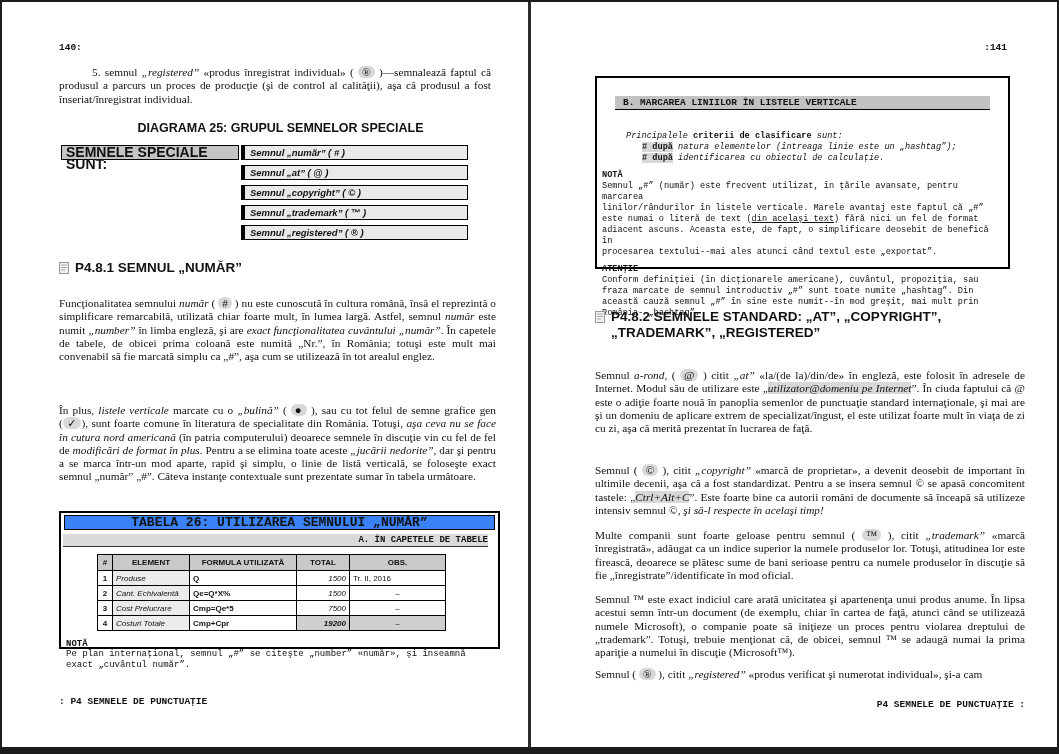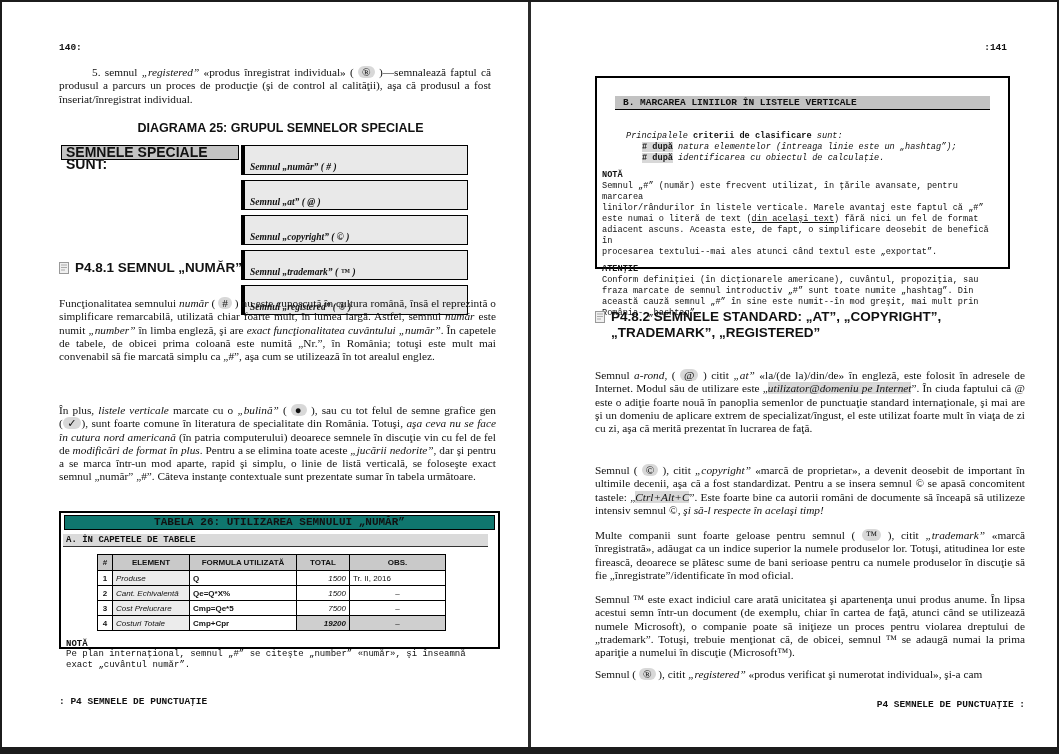--- a/index.html
+++ b/index.html
@@ -19,30 +19,30 @@
   
   .hsec{position:absolute;display:flex;gap:6px;align-items:flex-start;
         font-family:"Liberation Sans",sans-serif;font-weight:bold;font-size:13.5px;line-height:16px;}
   .hsec .doc-ic{margin-top:2px;flex:none;}
   
   .dg-title{position:absolute;font-family:"Liberation Sans",sans-serif;font-weight:bold;font-size:12.5px;text-align:center;}
   .dg-header{position:absolute;background:#c4c4c4;border:1px solid #000;height:13px;line-height:12px;
              font-family:"Liberation Sans",sans-serif;font-weight:bold;font-size:14px;padding-left:4px;}
   .dg-rows{position:absolute;}
   .dg-row{height:12px;line-height:11px;background:#e9e9e9;border:1px solid #000;border-left:4px solid #000;
-          margin-bottom:5px;font-family:Liberation Serif, serif;font-weight:bold;font-style:italic;
-          font-size:9.5px;padding:16px 0 0 5px;}
+          margin-bottom:5px;font-family:Liberation Sans, sans-serif;font-weight:bold;font-style:italic;
+          font-size:9.5px;padding:1px 0 0 5px;}
   
   .tbox{position:absolute;border:2px solid #000;box-sizing:border-box;background:#fff;}
-  .t26-title{margin:2px 3px 0 3px;background:#0f766e;border:1px solid #000;
-             font-family:"Liberation Mono",monospace;font-weight:bold;font-size:11px;
+  .t26-title{margin:2px 3px 0 3px;background:#3b82f6;border:1px solid #000;
+             font-family:"Liberation Mono",monospace;font-weight:bold;font-size:13px;
              text-align:center;height:13px;line-height:13px;}
   .t26-a{margin:4px 10px 0 2px;background:#dadada;border-bottom:1px solid #333;
          font-family:"Liberation Mono",monospace;font-weight:bold;font-size:9px;
-         height:12px;line-height:12px;padding-left:3px;}
+         height:12px;line-height:12px;padding-left:9px;text-align:right;}
   table.t26{margin:7px 0 0 36px;border-collapse:collapse;table-layout:fixed;width:348px;
             font-family:"Liberation Sans",sans-serif;font-size:8px;}
   table.t26 th,table.t26 td{border:1px solid #000;overflow:hidden;white-space:nowrap;}
   table.t26 th{background:#c9c9c9;height:13px;font-size:8px;}
   table.t26 td{height:12px;}
   td.c-num{text-align:center;font-weight:bold;}
   td.c-el{background:#ececec;font-style:italic;padding-left:3px;}
   td.c-f{font-weight:bold;padding-left:3px;}
   td.c-t{font-style:italic;text-align:right;padding-right:3px;}
   td.c-o{text-align:center;}

